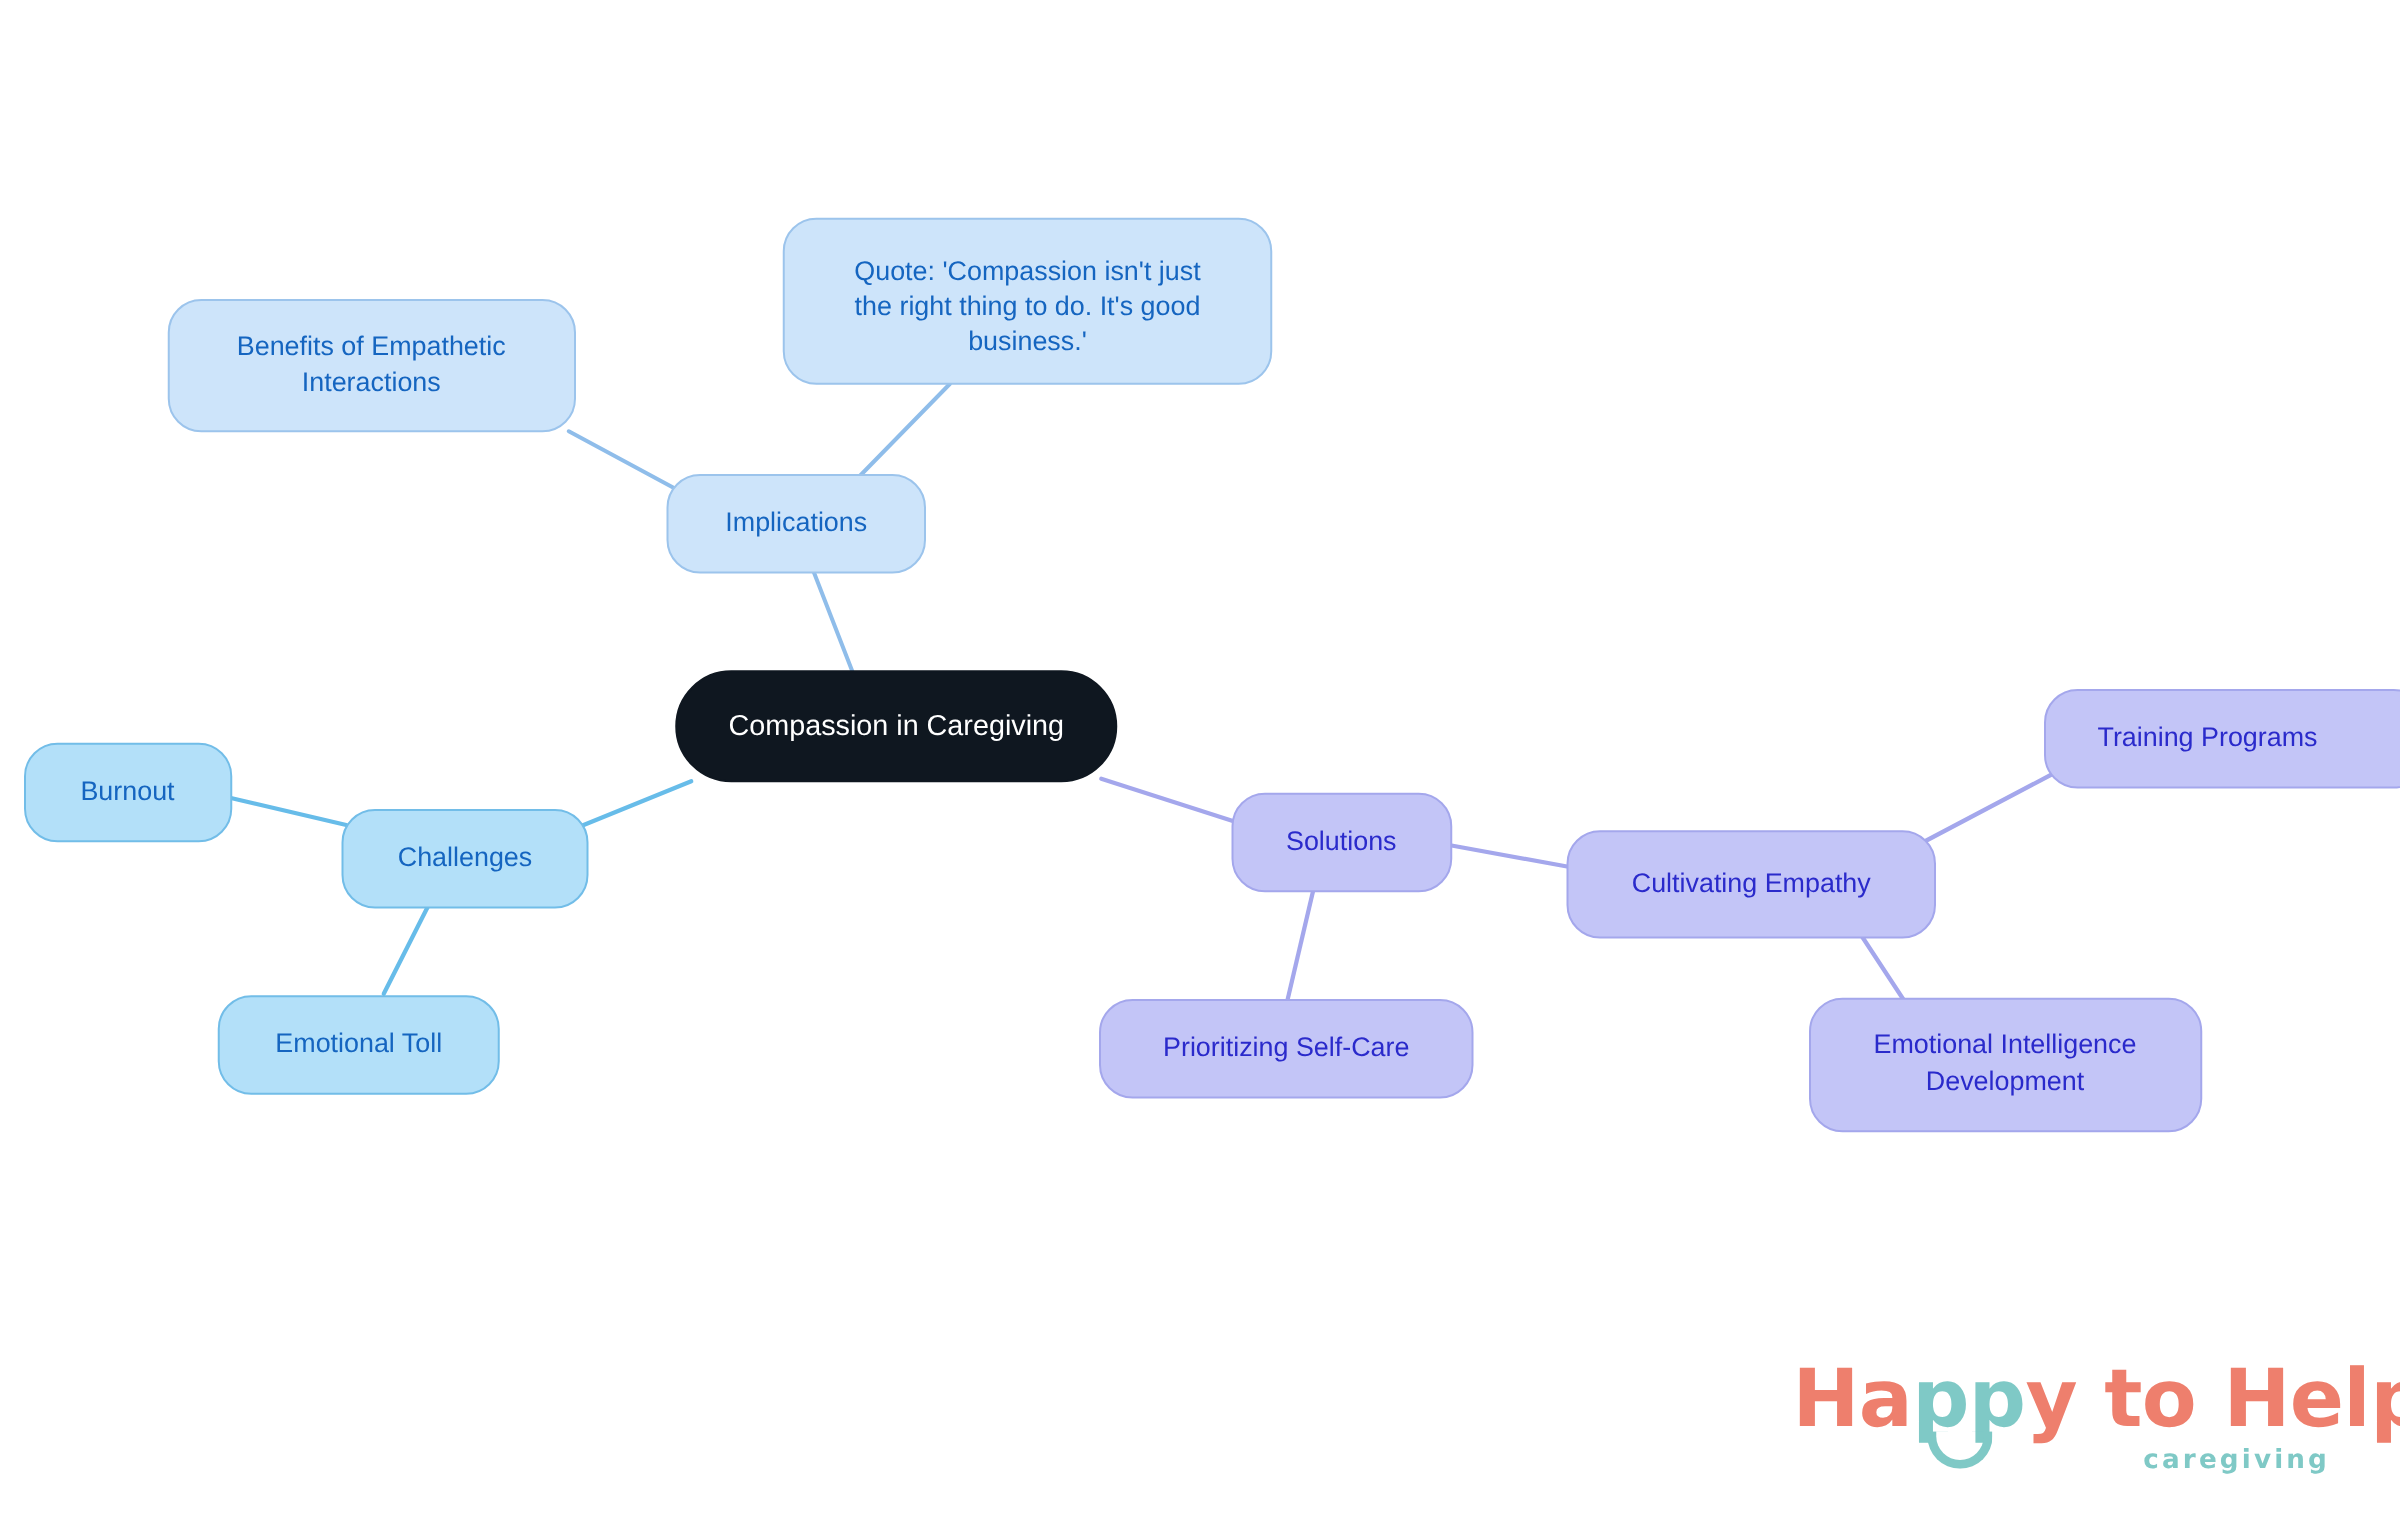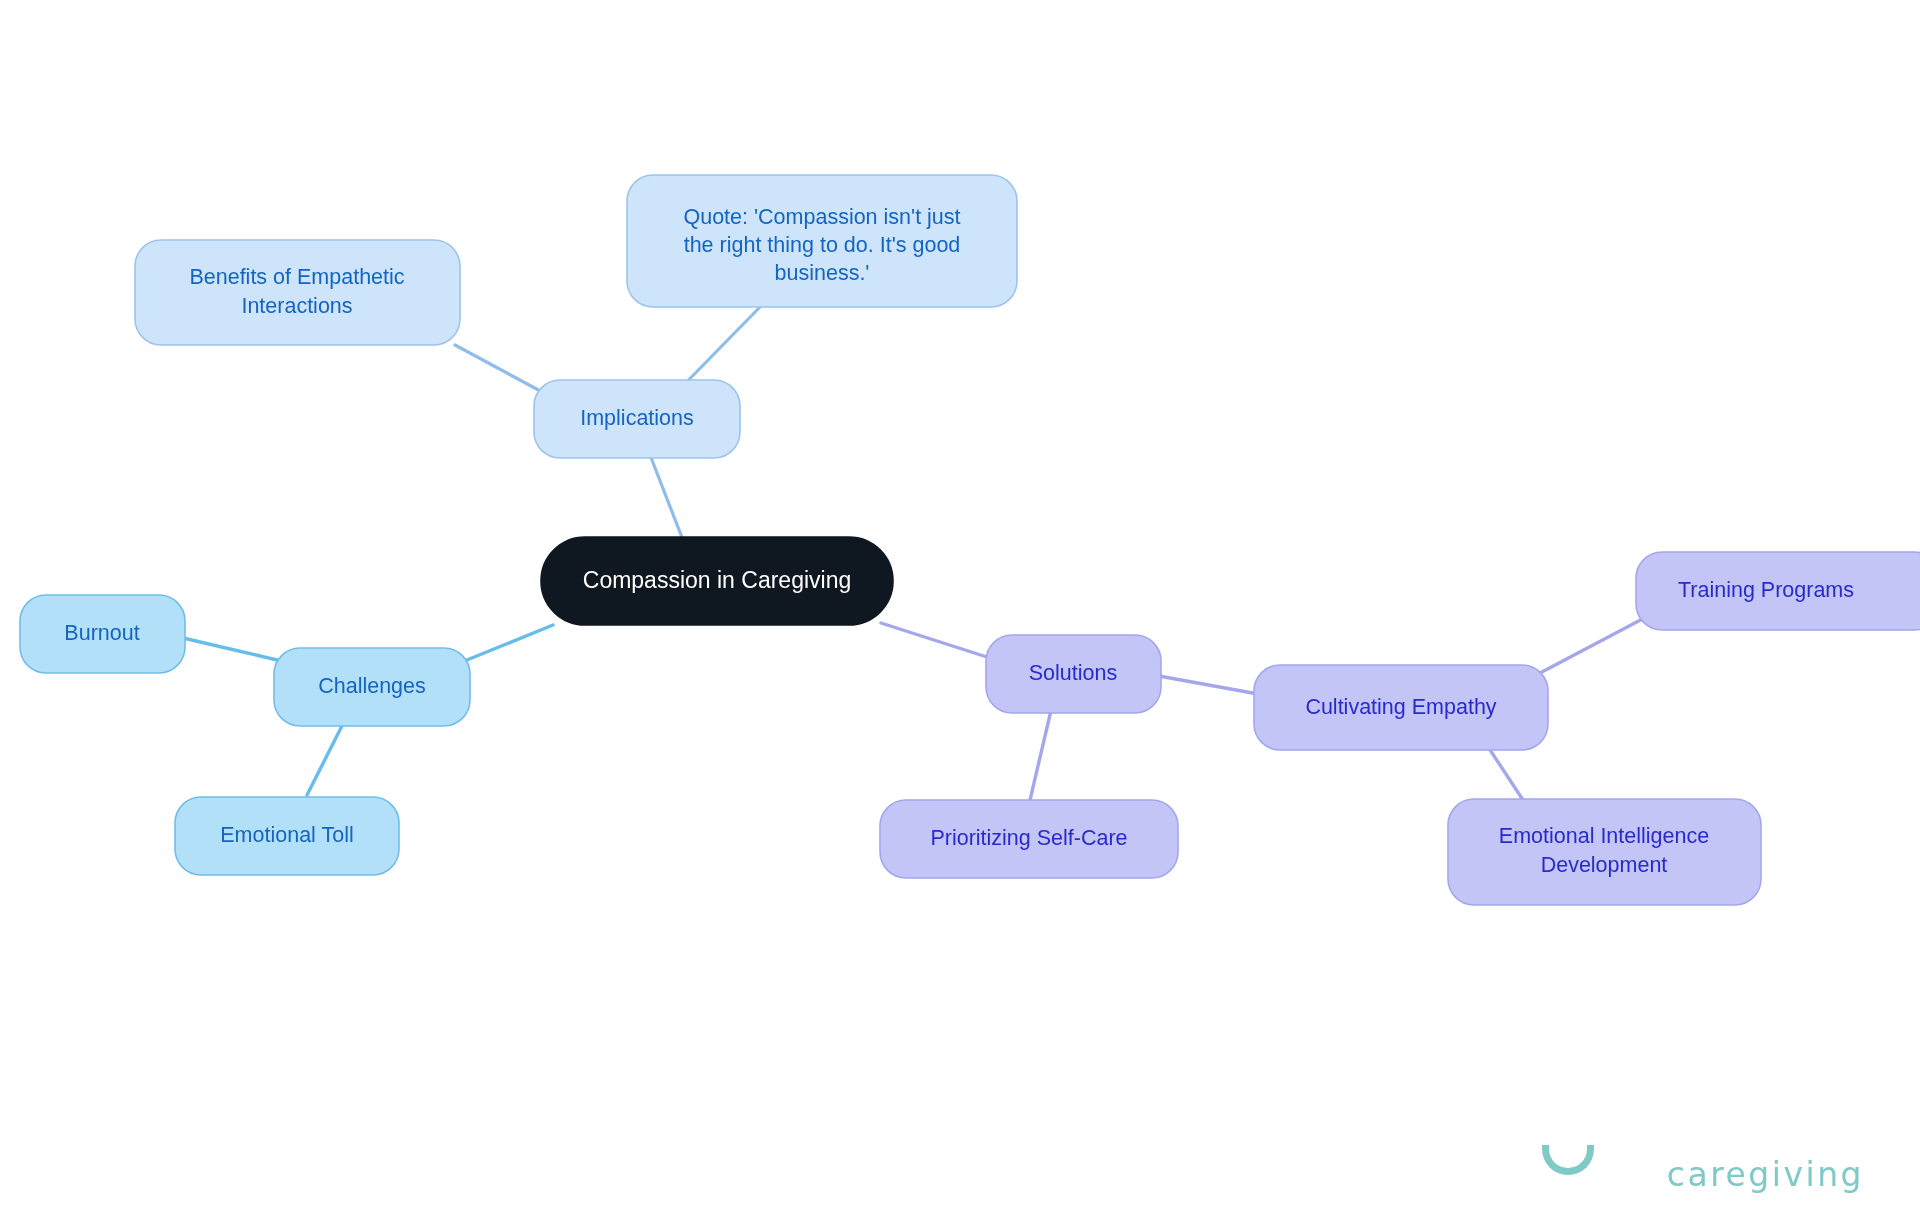--- a/index.html
+++ b/index.html
@@ -76,22 +76,22 @@
     border-bottom-left-radius: 30px 30px;
     border-bottom-right-radius: 30px 30px;
     box-sizing: border-box;
   }
 
   .logo-sub {
     position: absolute;
     right: 0;
     top: 72px;
     font-family: "DejaVu Sans", sans-serif;
-    font-weight: 400;
-    font-size: 33px;
+    font-weight: 700;
+    font-size: 21px;
     letter-spacing: 2.5px;
     color: #7FC9C6;
     white-space: nowrap;
   }
 </style>
 </head>
 <body>
 
 <svg id="mindmap-canvas" viewBox="0 0 1920 1215" xmlns="http://www.w3.org/2000/svg">
 
@@ -180,15 +180,16 @@
   </g>
 
   <g>
     <rect class="node-shape" x="541" y="537" width="352" height="88" rx="44" ry="44" fill="#0F1720" stroke="#0F1720"></rect>
     <text class="node-label" x="717" y="582" font-size="23" fill="#FFFFFF">Compassion in Caregiving</text>
   </g>
 
 </svg>
 
 <div id="brand-logo">
+  <div class="logo-wordmark"><span class="logo-coral">Ha</span><span class="logo-teal">pp</span><span class="logo-coral">y to Help</span></div>
   <div class="logo-smile"></div>
   <div class="logo-sub">caregiving</div>
 </div>
 
 </body></html>

